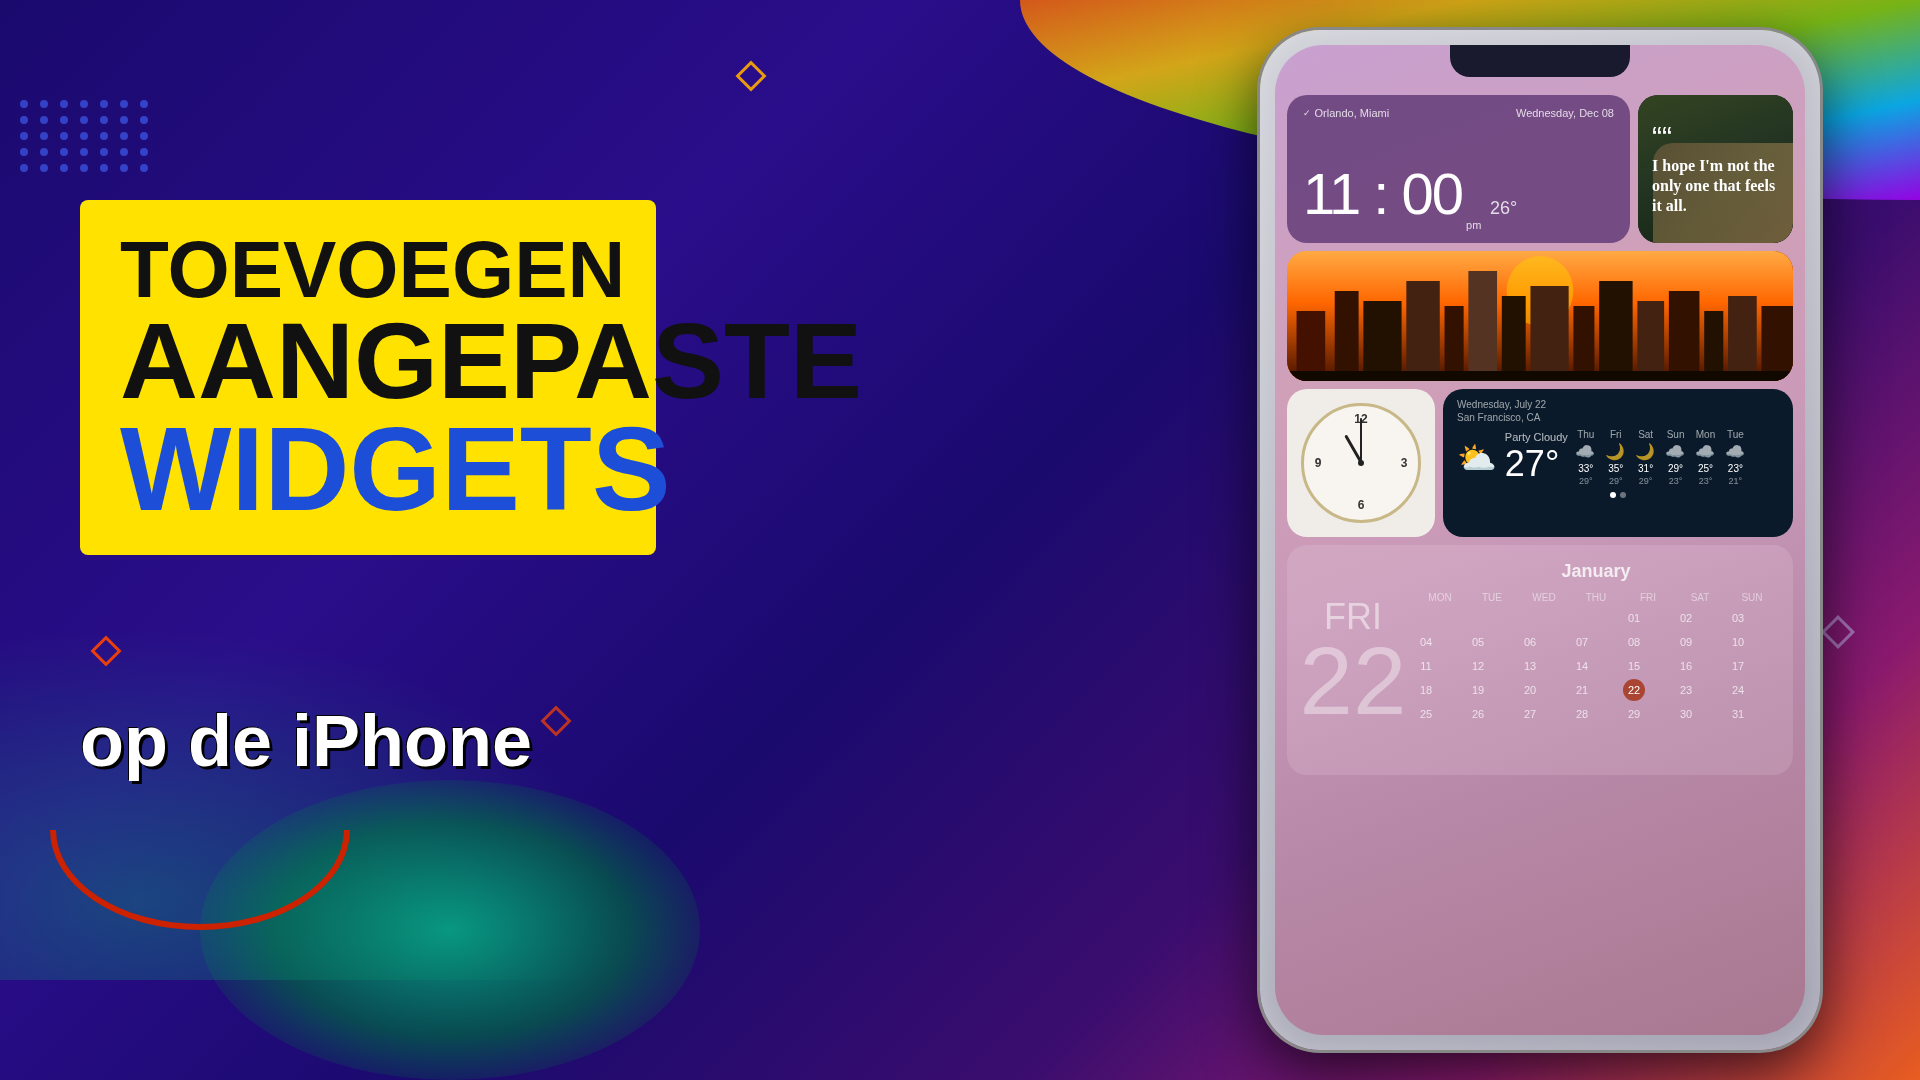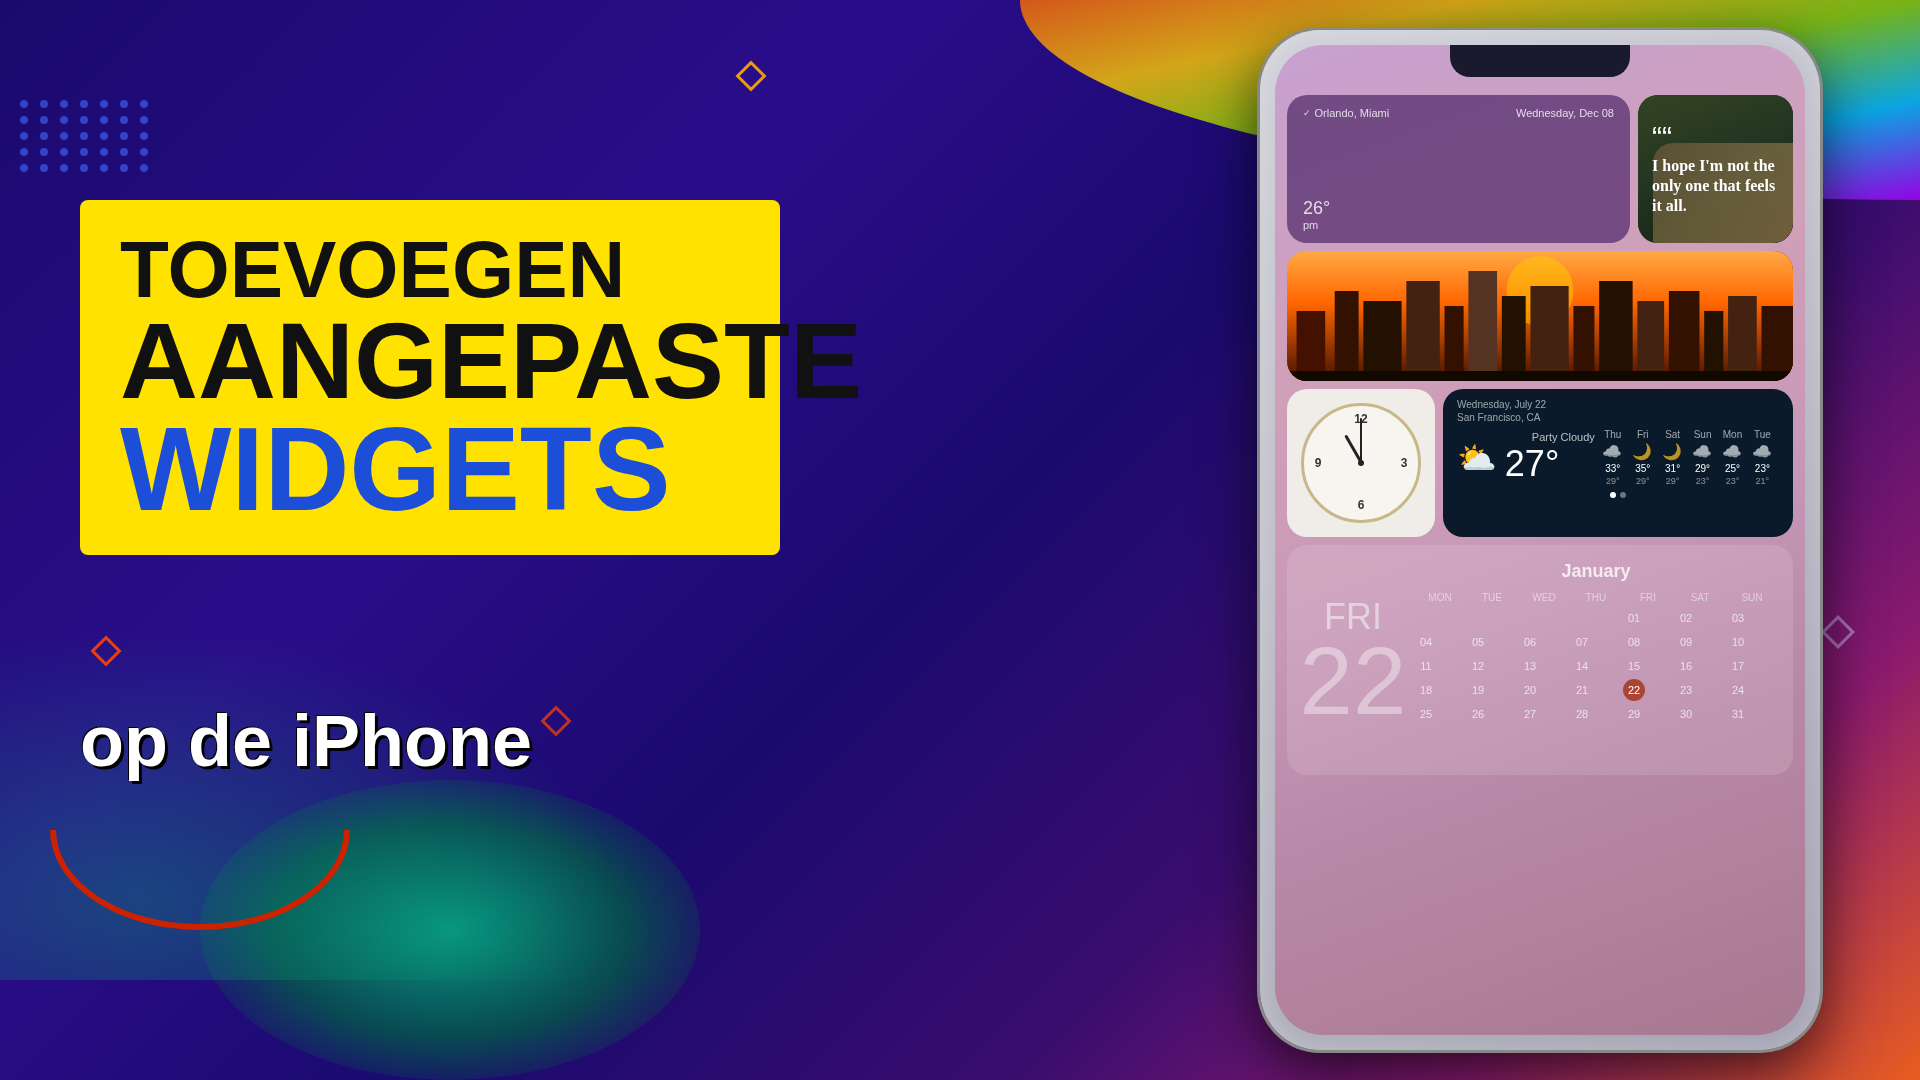--- a/index.html
+++ b/index.html
@@ -65,21 +65,21 @@
       height: 22px;
       border: 3px solid;
       transform: rotate(45deg);
     }
 
     
     .title-box {
       position: absolute;
       top: 200px;
       left: 80px;
-      width: 700px;
+      width: 576px;
       background: #FFE200;
       padding: 30px 40px;
       border-radius: 8px;
     }
     .title-line1 {
       font-size: 80px;
       font-weight: 900;
       color: #111;
       line-height: 1;
       text-transform: uppercase;
@@ -198,20 +198,21 @@
       line-height: 1;
       letter-spacing: -2px;
     }
     .clock-ampm {
       font-size: 11px;
       color: rgba(255,255,255,0.8);
     }
     .clock-temp {
       font-size: 18px;
       color: rgba(255,255,255,0.8);
+      margin-left: 24px;
     }
 
     .widget-quote {
       width: 155px;
       background: #1a2a1a;
       border-radius: 20px;
       padding: 14px;
       display: flex;
       flex-direction: column;
       justify-content: center;
@@ -335,21 +336,20 @@
     }
     .weather-row {
       display: flex;
       align-items: center;
       gap: 8px;
       margin-bottom: 6px;
     }
     .weather-condition {
       font-size: 11px;
       color: rgba(255,255,255,0.7);
-      margin-left: 27px;
     }
     .weather-temp-big {
       font-size: 36px;
       font-weight: 300;
       color: white;
     }
     .weather-forecast {
       display: flex;
       gap: 10px;
     }
@@ -539,20 +539,21 @@
 
         <div class="widget-clock-time">
           <div class="clock-header">
             <div class="clock-location">
               <span style="font-size:9px;">✓</span>
               <span>Orlando, Miami</span>
             </div>
             <span>Wednesday, Dec 08</span>
           </div>
           <div style="display:flex; align-items:baseline; gap:4px;">
+            <span class="clock-time-display">11 : 00</span>
             <div style="display:flex;flex-direction:column;align-items:flex-start;">
               <span class="clock-temp">26°</span>
               <span class="clock-ampm">pm</span>
             </div>
           </div>
         </div>
 
         <div class="widget-quote">
 
           <div style="position:absolute;inset:0;border-radius:20px;background:linear-gradient(160deg,#334422,#223322,#112211);overflow:hidden;">

